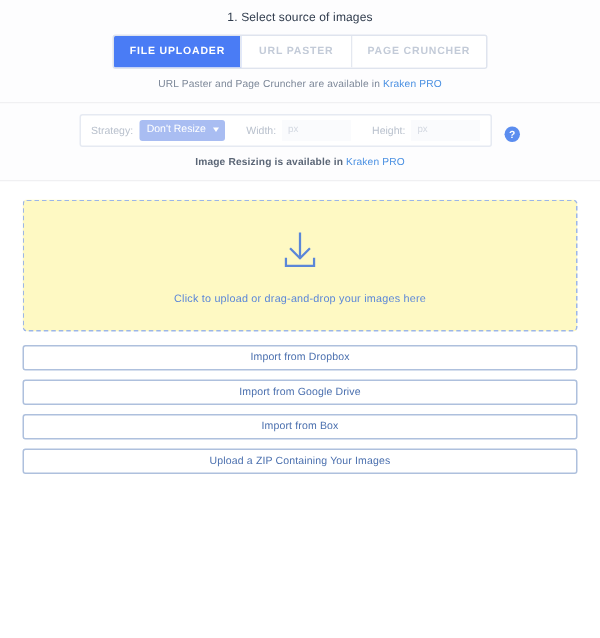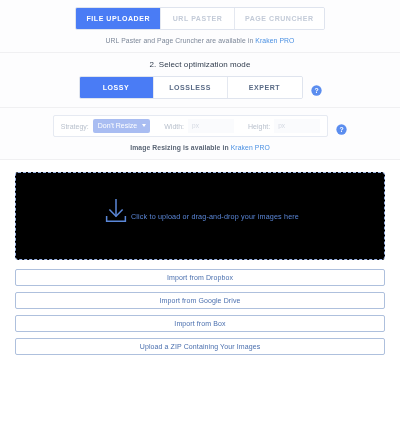--- a/index.html
+++ b/index.html
@@ -147,24 +147,24 @@
   
   .body-area {
     padding: 12px 15px 0 15px;
     background: #ffffff;
   }
   .dropzone {
     border: 1px dashed #9cb6e8;
     border-radius: 3px;
     height: 88px;
     display: flex;
-    flex-direction: row;
+    flex-direction: column;
     align-items: center;
     justify-content: center;
-    background: #000000;
+    background: #fef9c3;
     cursor: pointer;
     text-align: right;
   }
   .dz-icon { margin-bottom: 7px; }
   .dz-text {
     font-size: 7.2px;
     color: #5b87d8;
     letter-spacing: .15px;
   }
 
@@ -187,48 +187,33 @@
     letter-spacing: .1px;
   }
   .import-btn:last-child { margin-bottom: 0; }
 </style>
 </head>
 <body>
 
 <div id="app">
 
   <section class="step">
+    <div class="step-title">1. Select source of images</div>
     <div class="seg-row">
       <div class="segmented seg-src">
         <div class="seg active">FILE UPLOADER</div>
         <div class="seg">URL PASTER</div>
         <div class="seg">PAGE CRUNCHER</div>
       </div>
     </div>
     <div class="note">
       <span>URL Paster and Page Cruncher are available in </span><span class="link">Kraken PRO</span>
     </div>
   </section>
 
-  <section class="step">
-    <div class="step-title">2. Select optimization mode</div>
-    <div class="seg-row">
-      <div class="segmented seg-mode">
-        <div class="seg active">LOSSY</div>
-        <div class="seg enabled">LOSSLESS</div>
-        <div class="seg enabled">EXPERT</div>
-      </div>
-      <span class="help-icon">
-        <svg width="11" height="11" viewBox="0 0 16 16">
-          <circle cx="8" cy="8" r="7.5" fill="#5b8def"></circle>
-          <text x="8" y="11.6" font-size="10" font-family="Liberation Sans, sans-serif" fill="#ffffff" text-anchor="middle" font-weight="bold">?</text>
-        </svg>
-      </span>
-    </div>
-  </section>
 
   <section class="step">
     <div class="seg-row">
       <div class="resize-box">
         <span class="rz-label">Strategy:</span>
         <span class="rz-select">
           <span>Don't Resize</span>
           <span class="caret"></span>
         </span>
         <span class="rz-gap"></span>

